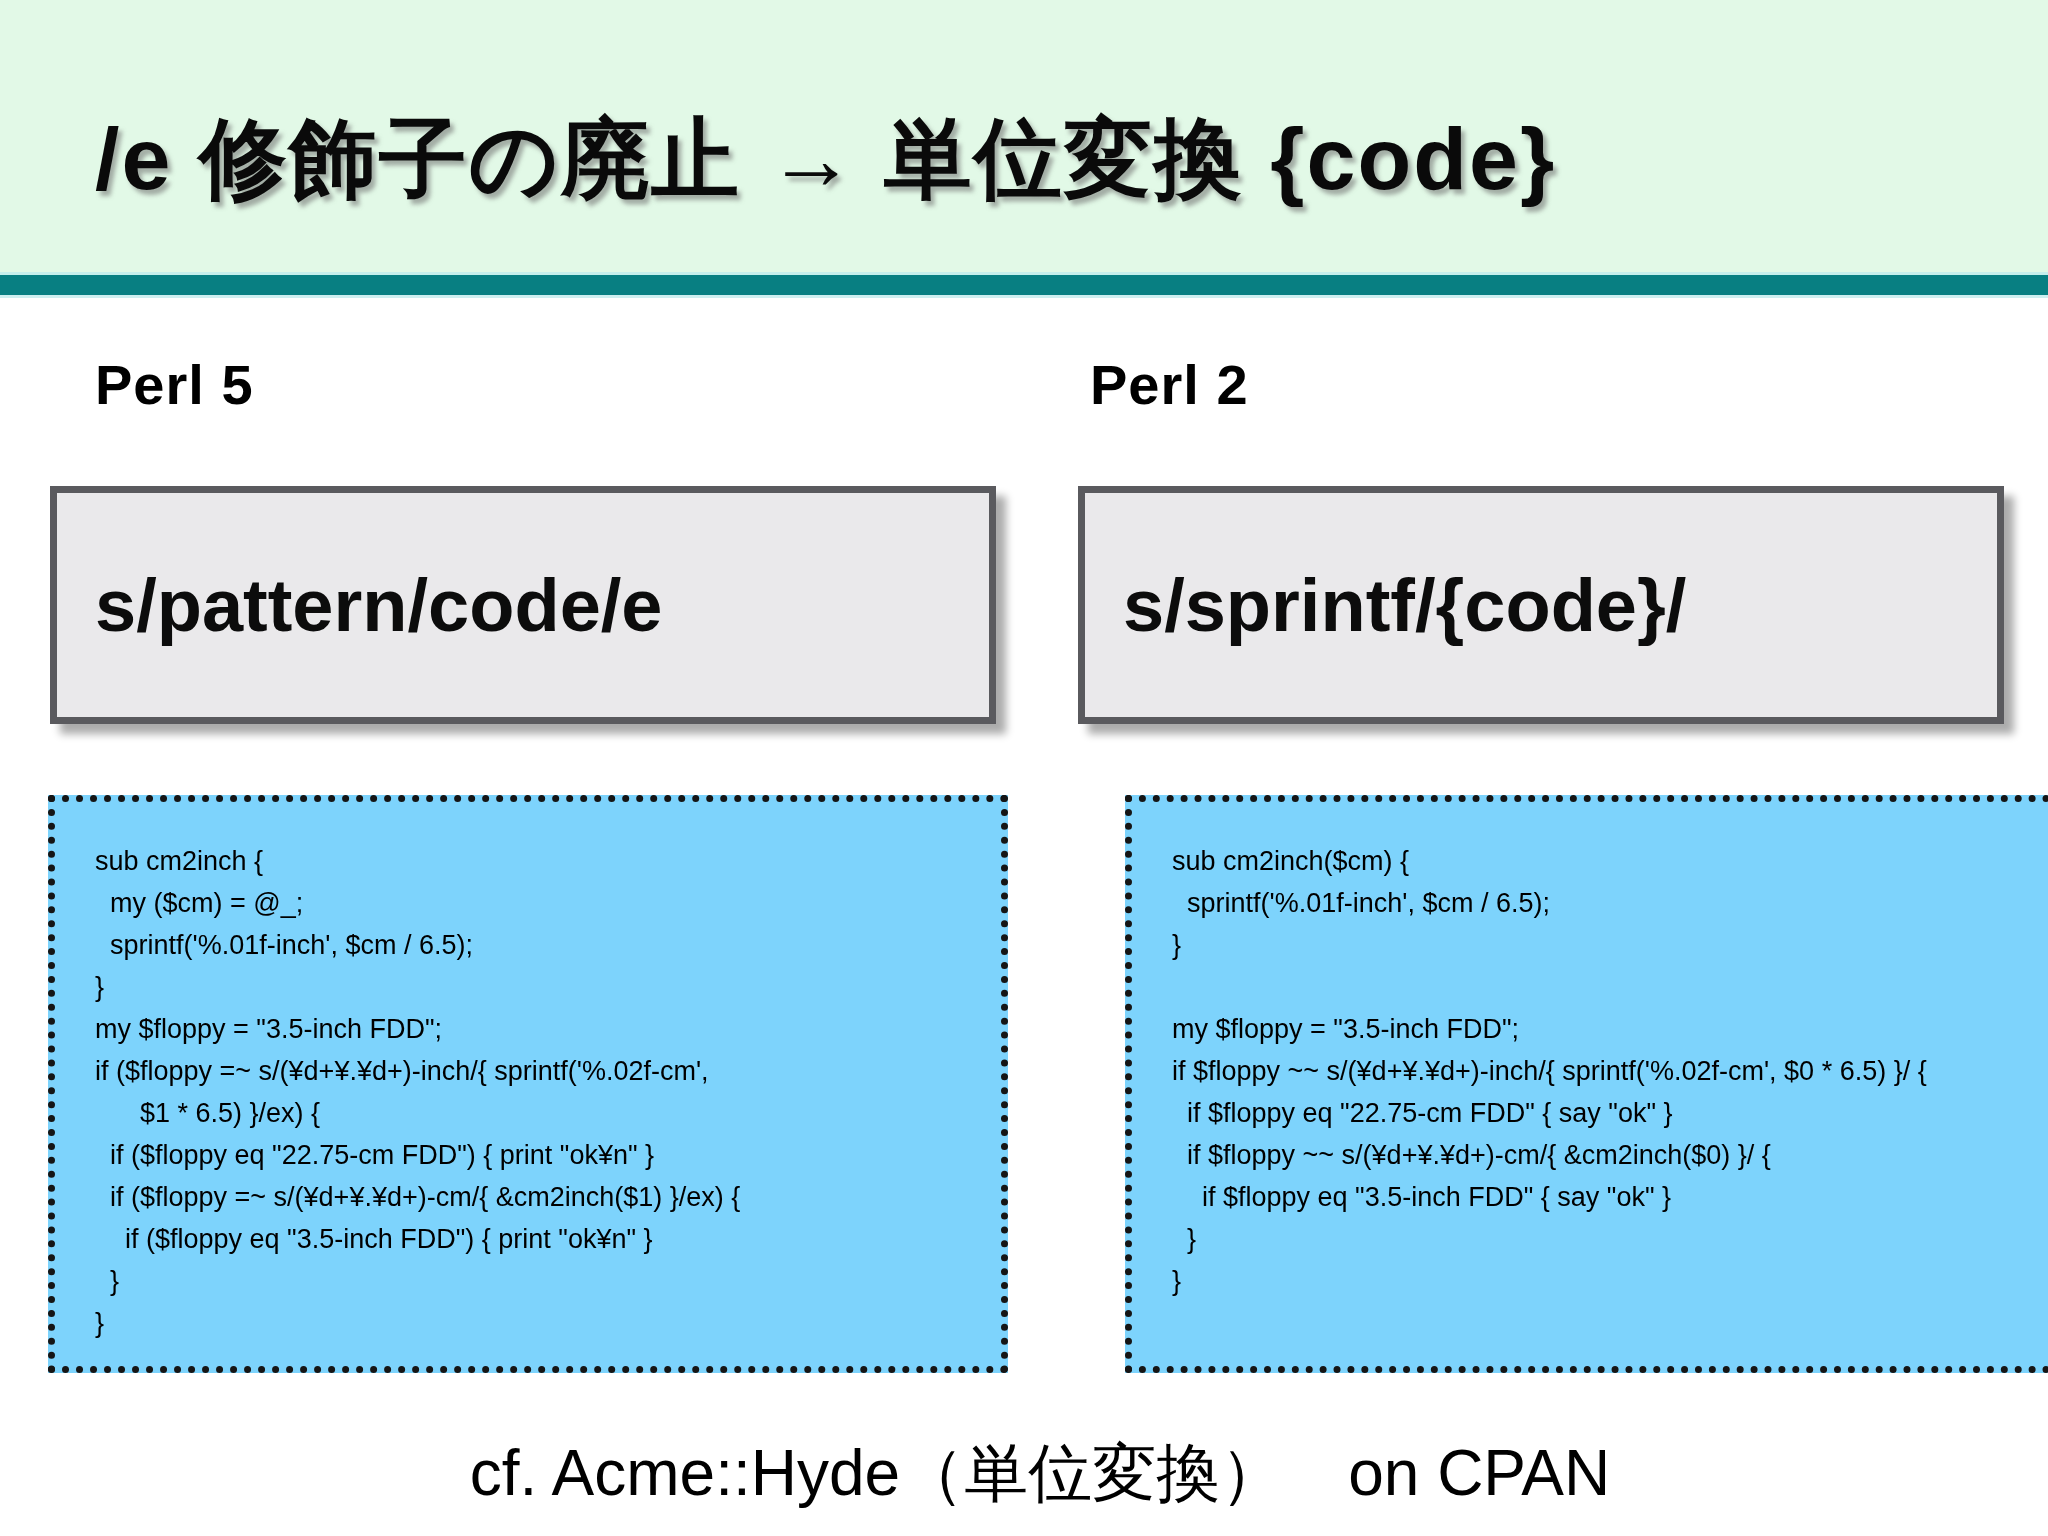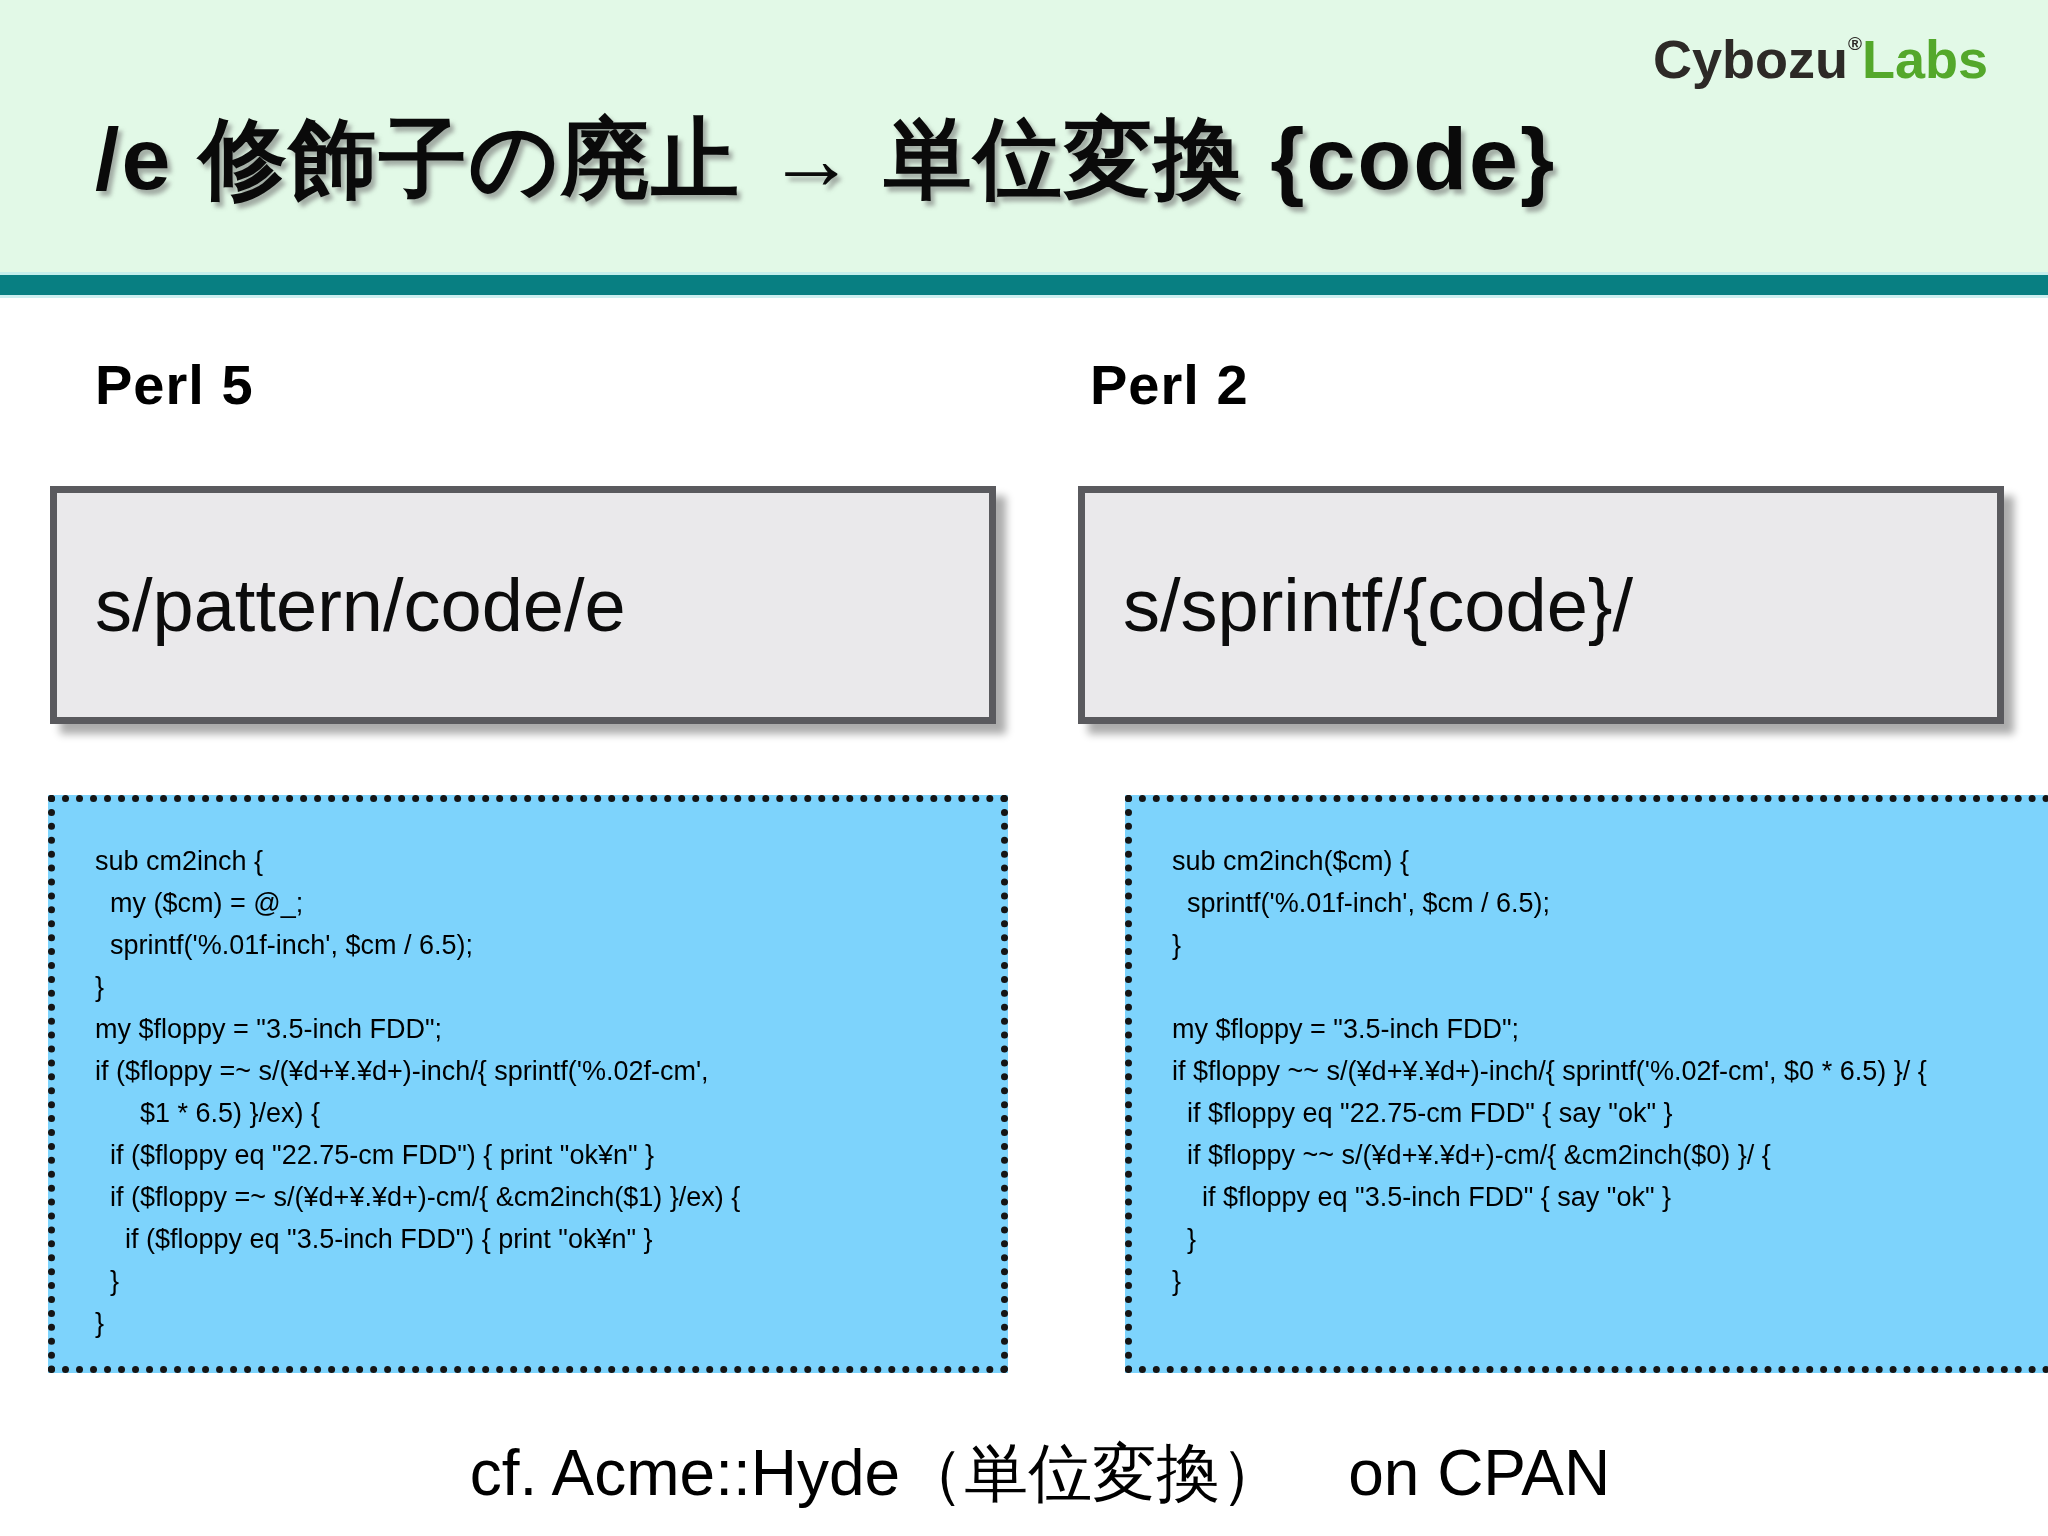--- a/index.html
+++ b/index.html
@@ -63,21 +63,21 @@
     background:#eae9eb;
     border:7px solid #5a5a5e;
     box-sizing:border-box;
     box-shadow:10px 10px 8px rgba(0,0,0,0.33);
     display:flex; align-items:center;
   }
   .pattern-box.left  { left:50px;   width:946px; }
   .pattern-box.right { left:1078px; width:926px; }
   .pattern-text {
     padding-left:38px;
-    font-size:74px; font-weight:400;
+    font-size:74px; font-weight:700;
     color:#0c0c0c; white-space:nowrap;
   }
 
   
   .code-box {
     position:absolute; top:795px; height:578px;
     border:7px dotted #151515;
     box-sizing:border-box;
     background:#7dd3fc;
   }
@@ -99,23 +99,20 @@
     text-align:center;
     font-size:64px; font-weight:500;
     color:#000;
     white-space:nowrap;
   }
 </style>
 </head>
 <body>
 
 <div class="header-band">
-  <div class="logo">
-    <span class="logo-brand">Cybozu</span><span class="logo-reg">®</span><span class="logo-labs">Labs</span>
-  </div>
   <h1 class="slide-title">/e 修飾子の廃止 → 単位変換 {code}</h1>
 </div>
 
 <div class="divider"></div>
 
 <h2 class="col-heading left">Perl 5</h2>
 <h2 class="col-heading right">Perl 2</h2>
 
 <div class="pattern-box left">
   <span class="pattern-text">s/pattern/code/e</span>

